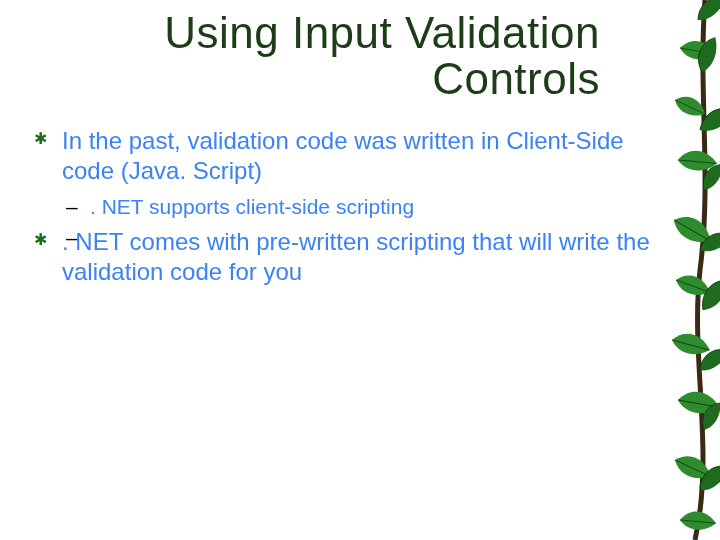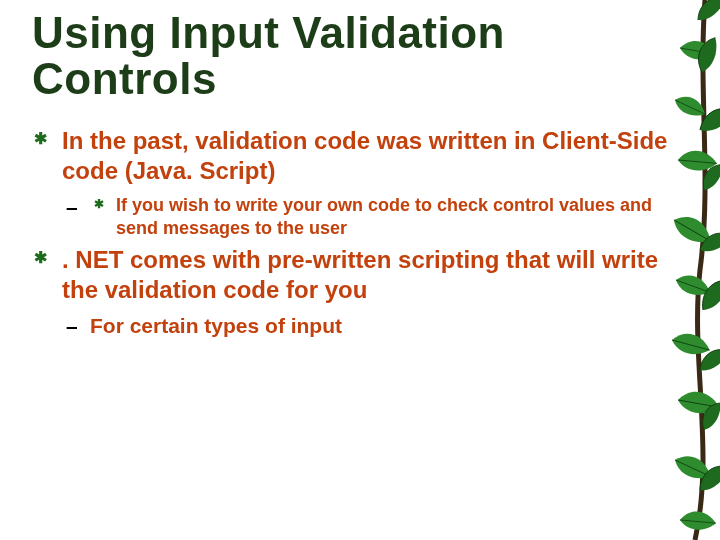--- a/index.html
+++ b/index.html
@@ -14,31 +14,30 @@
   }
   .slide {
     position: relative;
     width: 720px;
     height: 540px;
     box-sizing: border-box;
     padding: 10px 40px 20px 32px;
   }
   .title {
     font-family: "Arial Black", Arial, sans-serif;
-    font-weight: 700;
+    font-weight: 400;
     color: #1d3c18;
     font-size: 44px;
     line-height: 1.05;
-    text-align: left;
+    text-align: right;
     margin: 0 80px 24px 0;
     letter-spacing: 0.5px;
   }
   .body {
-    color: #c2410c;
-    font-weight: bold;
+    color: #3b82f6;
   }
   ul, li { list-style: none; margin: 0; padding: 0; }
   .lvl1 > li { position: relative; padding-left: 30px; margin-bottom: 6px; font-size: 24px; line-height: 1.25; }
   .lvl1 > li::before {
     content: "✱";
     position: absolute;
     left: 2px;
     top: 3px;
     color: #1d6b1d;
     font-size: 16px;
@@ -79,35 +78,28 @@
 <div class="slide">
 
   <h1 class="title">Using Input Validation Controls</h1>
 
   <div class="body">
     <ul class="lvl1">
       <li>
         <span>In the past, validation code was written in Client-Side code (Java. Script)</span>
         <ul class="lvl2">
           <li>
-            <ul class="lvl3">
-              <li>
-                <span>If you wish to write your own code to check control values and send messages to the user</span>
-              </li>
-            </ul>
+            <span>. NET supports client-side scripting</span>
+          </li>
+          <li>
           </li>
         </ul>
       </li>
       <li>
         <span>. NET comes with pre-written scripting that will write the validation code for you</span>
-        <ul class="lvl2">
-          <li>
-            <span>For certain types of input</span>
-          </li>
-        </ul>
       </li>
     </ul>
   </div>
 
   <svg class="foliage" viewBox="0 0 100 540" preserveAspectRatio="none">
     <defs>
       <g id="leaf">
         <path d="M0,0 C6,-10 18,-12 26,-4 C20,2 8,6 0,0 Z" fill="#1e6a1e"></path>
         <path d="M0,0 C6,-10 18,-12 26,-4" fill="none" stroke="#0c3a0c" stroke-width="0.6"></path>
       </g>

